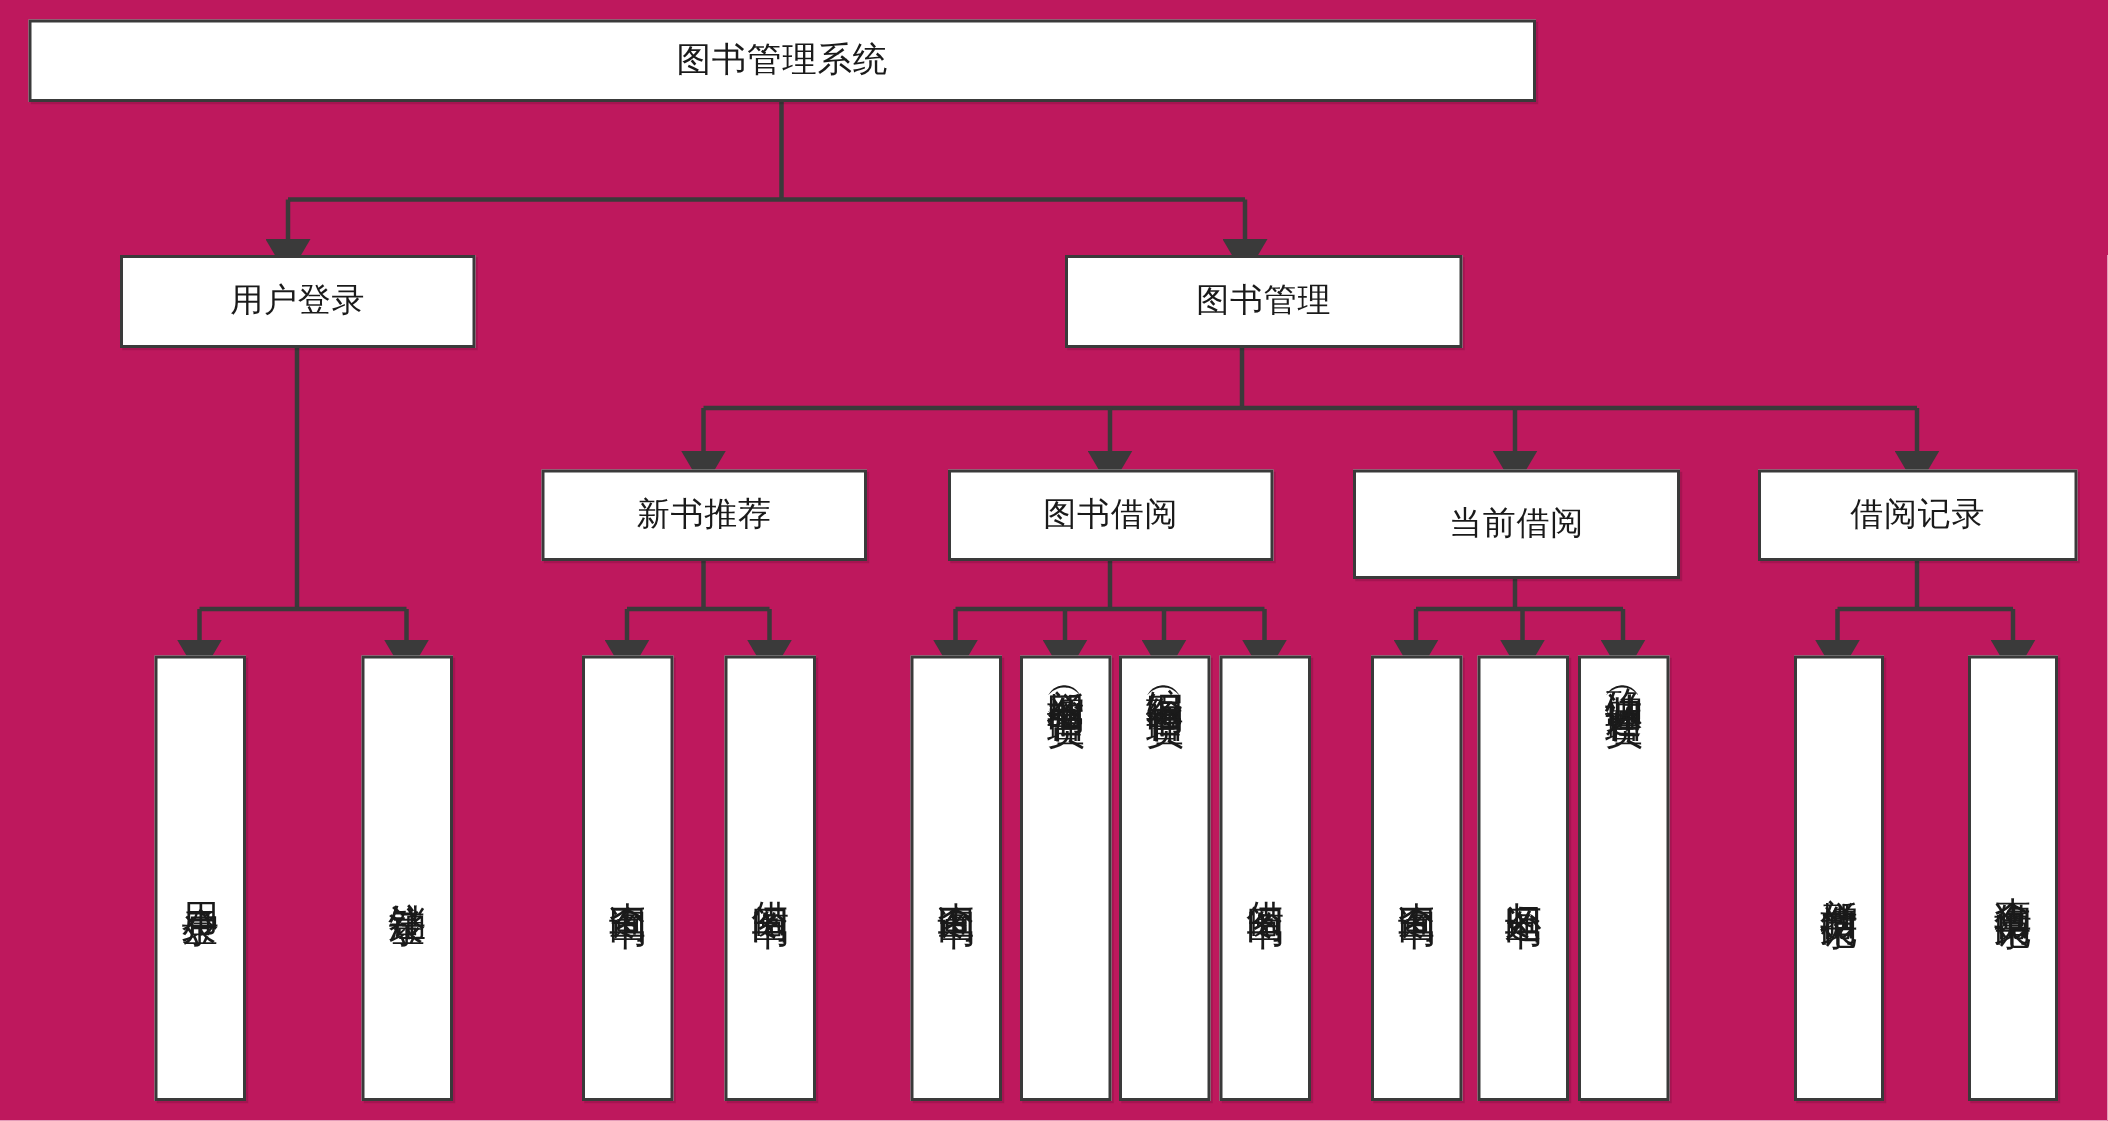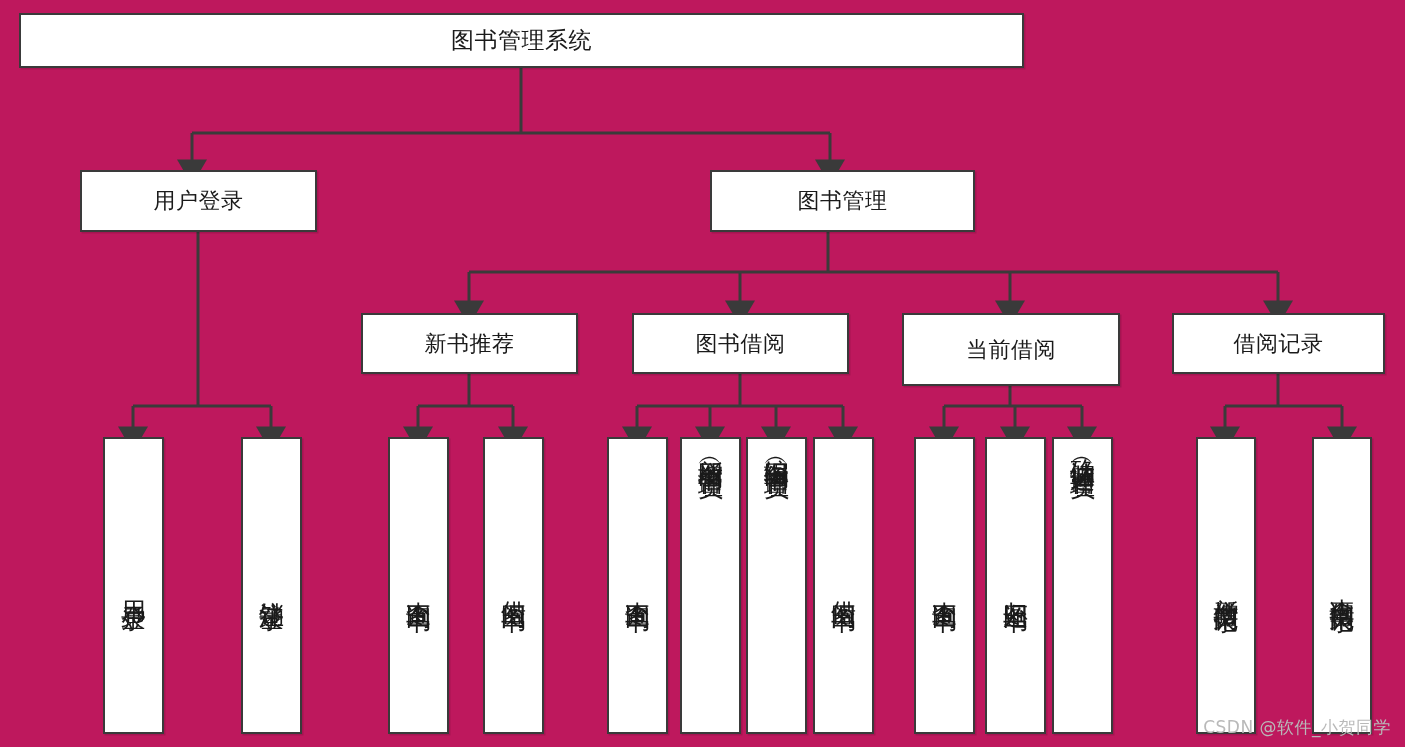--- a/index.html
+++ b/index.html
@@ -198,15 +198,14 @@
     <span class="node-label">确认归还（管理员）</span>
   </div>
 
   <div class="node vert align-mid" style="left:1196px; top:437px; width:60px; height:297px;">
     <span class="node-label">新增借阅记录</span>
   </div>
   <div class="node vert align-mid" style="left:1312px; top:437px; width:60px; height:297px;">
     <span class="node-label">查询借阅记录</span>
   </div>
 
-  <div class="watermark">CSDN @软件_小贺同学</div>
 
 </div>
 
 </body></html>

